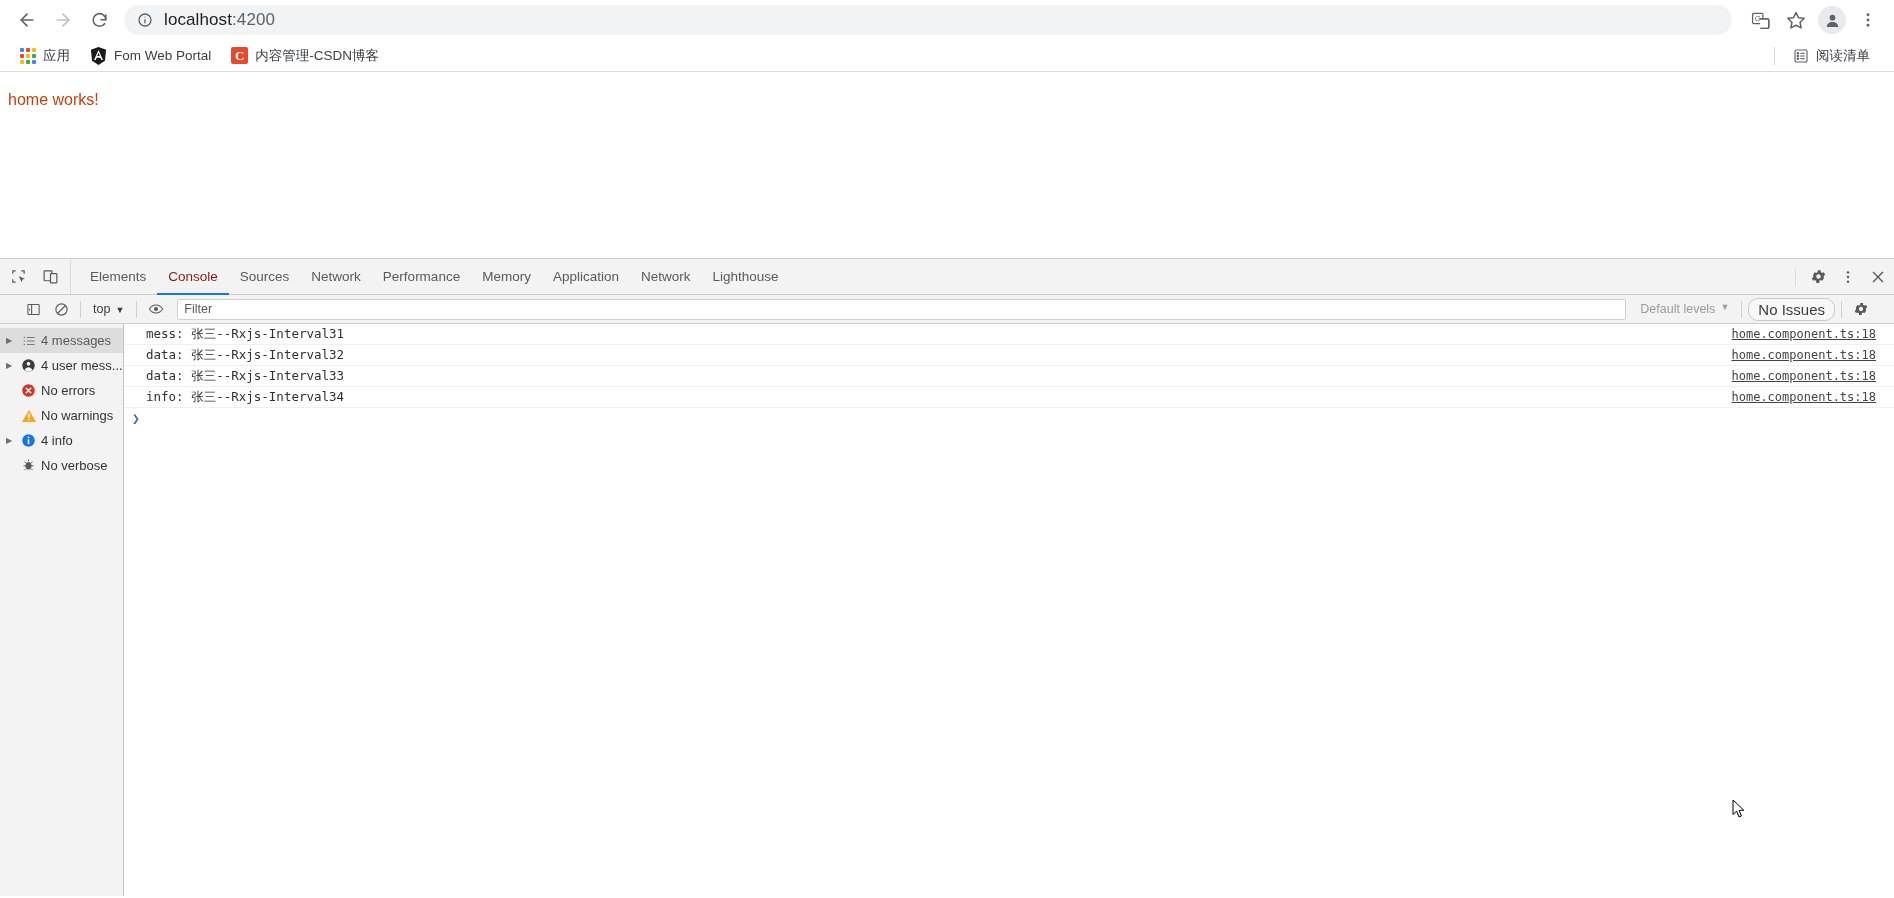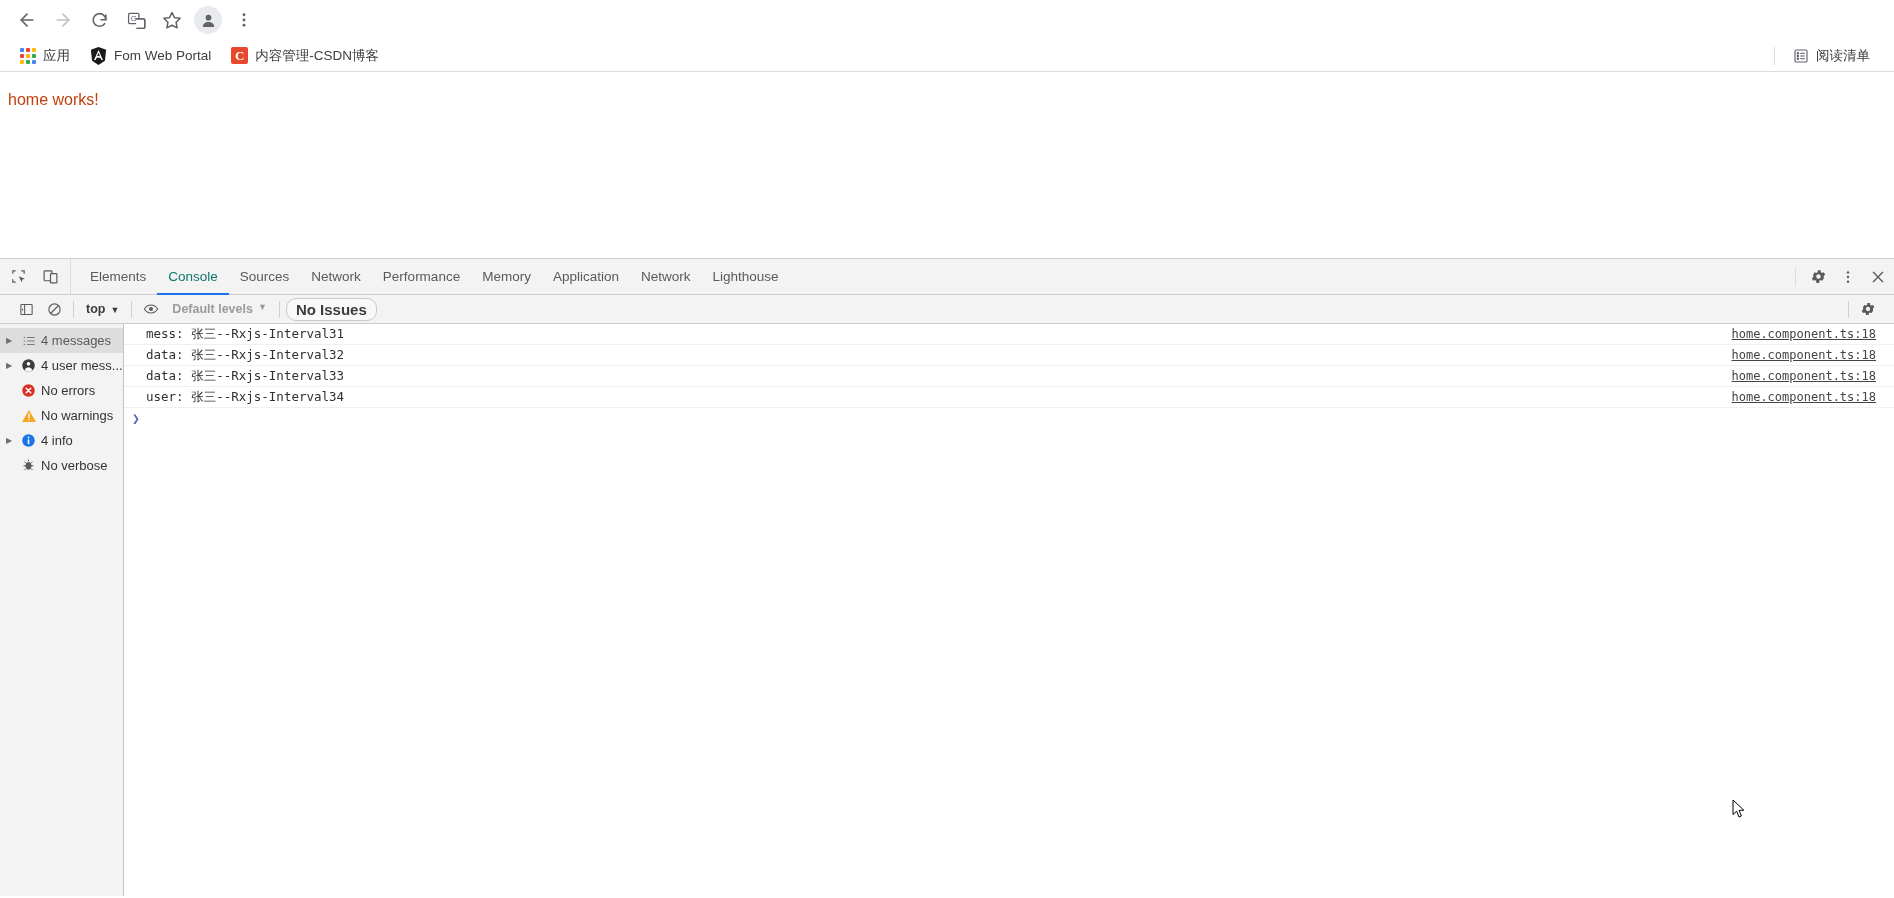--- a/index.html
+++ b/index.html
@@ -176,42 +176,41 @@
     align-items: center;
     padding: 0 11px;
     font-size: 13.5px;
     color: #5a5a5a;
     white-space: nowrap;
     border-bottom: 2px solid transparent;
     position: relative;
     top: 1px;
   }
   .dt-tab.active {
-    color: #0f766e;
+    color: #7f1d1d;
     border-bottom-color: #1a73e8;
   }
   .dt-tabbar-right {
     margin-left: auto;
     display: flex;
     align-items: center;
     gap: 2px;
     padding-right: 2px;
   }
   .dt-vline { width: 1px; height: 18px; background: #dcdcdc; margin: 0 6px; }
 
   .dt-console-toolbar {
     height: 29px;
     background: #f3f3f3;
     border-bottom: 1px solid #cdcdcd;
     display: flex;
     align-items: center;
-    padding: 0 13px;
+    padding: 0 20px;
     gap: 2px;
     flex: none;
-    font-weight: bold;
   }
   .ct-btn {
     width: 26px; height: 24px;
     display: flex; align-items: center; justify-content: center;
     color: #5a5a5a;
     flex: none;
   }
   .ct-sep { width: 1px; height: 17px; background: #d0d0d0; margin: 0 4px; flex: none; }
   .ct-select {
     font-size: 12.5px;
@@ -354,20 +353,30 @@
         <polyline points="12 5 19 12 12 19"></polyline>
       </svg>
   </div>
   <div class="nav-btn">
     <svg width="19" height="19" viewBox="0 0 24 24" fill="none" stroke="currentColor" stroke-width="2" stroke-linecap="round" stroke-linejoin="round">
         <path d="M20 11A8 8 0 1 0 18.5 16"></path>
         <polyline points="20 5 20 11 14 11"></polyline>
       </svg>
   </div>
 
+  <div class="omnibox">
+    <span class="omnibox-info">
+      <svg width="16" height="16" viewBox="0 0 24 24" fill="none" stroke="currentColor" stroke-width="2">
+          <circle cx="12" cy="12" r="9"></circle>
+          <line x1="12" y1="11" x2="12" y2="17"></line>
+          <circle cx="12" cy="7.5" r="0.9" fill="currentColor" stroke="none"></circle>
+        </svg>
+    </span>
+    <span class="omnibox-text"><span>localhost</span><span class="suffix">:4200</span></span>
+  </div>
 
   <div class="tb-icon">
     <svg width="19" height="19" viewBox="0 0 24 24" fill="none" stroke="currentColor" stroke-width="1.6">
       <rect x="2" y="3" width="13" height="13" rx="1.5"></rect>
       <text x="8.5" y="13" font-size="10" fill="currentColor" stroke="none" text-anchor="middle" font-family="Liberation Sans, sans-serif">G</text>
       <path d="M11 10h10a1.5 1.5 0 0 1 1.5 1.5v9A1.5 1.5 0 0 1 21 22h-9" fill="#fff"></path>
       <path d="M11 10h10a1.5 1.5 0 0 1 1.5 1.5v9A1.5 1.5 0 0 1 21 22h-9"></path>
     </svg>
   </div>
   <div class="tb-icon">
@@ -536,20 +545,23 @@
     <div class="ct-select">
       <span>top</span>
       <span class="caret">▼</span>
     </div>
     <div class="ct-sep"></div>
     <div class="ct-btn">
       <svg width="16" height="16" viewBox="0 0 24 24" fill="none" stroke="currentColor" stroke-width="1.7">
           <path d="M2 12s3.8-6 10-6 10 6 10 6-3.8 6-10 6-10-6-10-6Z"></path>
           <circle cx="12" cy="12" r="3" fill="currentColor" stroke="none"></circle>
         </svg>
+    </div>
+    <div class="ct-filter">
+      <span>Filter</span>
     </div>
     <div class="ct-levels">
       <span>Default levels</span>
       <span class="caret">▼</span>
     </div>
     <div class="ct-sep"></div>
     <div class="ct-issues">No Issues</div>
     <div class="ct-right">
       <div class="ct-sep"></div>
       <div class="ct-btn">
@@ -652,21 +664,21 @@
       </div>
       <div class="msg-row">
         <span class="msg-text">data: 张三--Rxjs-Interval32</span>
         <span class="msg-src">home.component.ts:18</span>
       </div>
       <div class="msg-row">
         <span class="msg-text">data: 张三--Rxjs-Interval33</span>
         <span class="msg-src">home.component.ts:18</span>
       </div>
       <div class="msg-row">
-        <span class="msg-text">user: 张三--Rxjs-Interval34</span>
+        <span class="msg-text">info: 张三--Rxjs-Interval34</span>
         <span class="msg-src">home.component.ts:18</span>
       </div>
 
       <div class="console-prompt">
         <span class="prompt-caret">❯</span>
       </div>
 
       <svg class="mouse-cursor" style="left:1608px; top:475px;" viewBox="0 0 14 20">
         <path d="M1 1 L1 15.5 L4.6 12.2 L7 18 L9.4 17 L7.1 11.4 L11.8 11.2 Z" fill="#ffffff" stroke="#000000" stroke-width="1"></path>
       </svg>

